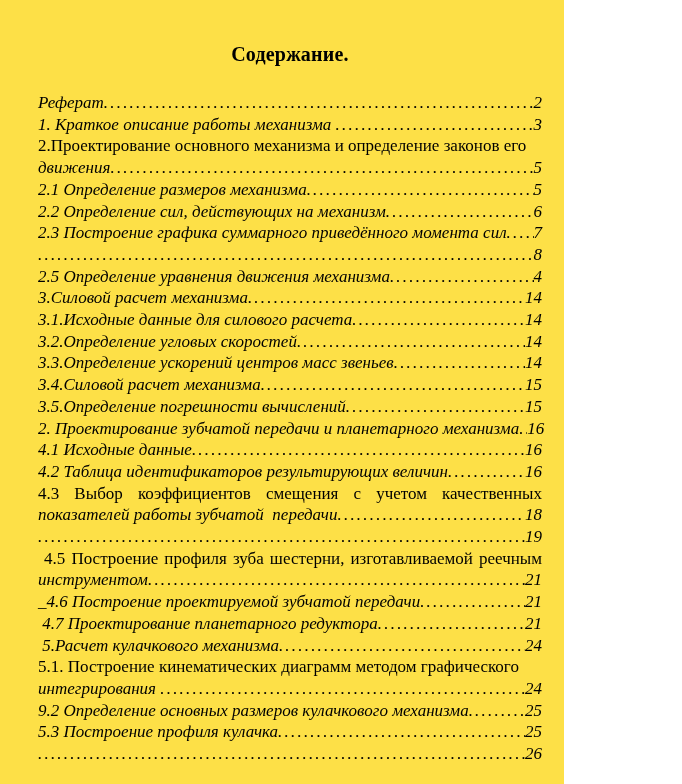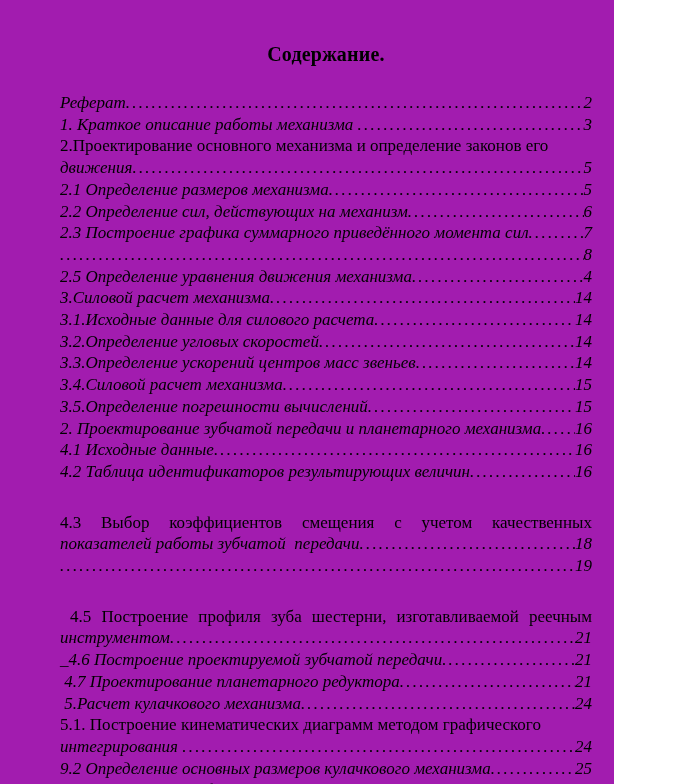--- a/index.html
+++ b/index.html
@@ -2,25 +2,25 @@
 <html><head>
 <meta charset="utf-8">
 <style>
   html, body {
     margin: 0;
     padding: 0;
     background: #ffffff;
     color: #000000;
   }
   .doc-page {
-    width: 614px;
+    width: 564px;
     height: 784px;
     box-sizing: border-box;
-    padding: 42px 22px 0 60px;
-    background: #a21caf;
+    padding: 42px 22px 0 38px;
+    background: #fde047;
     font-family: "Liberation Serif", "DejaVu Serif", serif;
     font-size: 17px;
     color: #000000;
     overflow: hidden;
   }
   .doc-title {
     text-align: center;
     font-weight: bold;
     font-size: 20px;
     line-height: 24px;
@@ -29,21 +29,20 @@
   }
   .toc {
     line-height: 21.7px;
   }
   .toc-pre {
     white-space: pre-wrap;
   }
   .toc-pre.justify {
     text-align: justify;
     text-align-last: justify;
-    margin-top: 29px;
   }
   .toc-line {
     display: flex;
     align-items: baseline;
     font-style: italic;
   }
   .lbl {
     white-space: pre;
     flex: 0 0 auto;
   }

